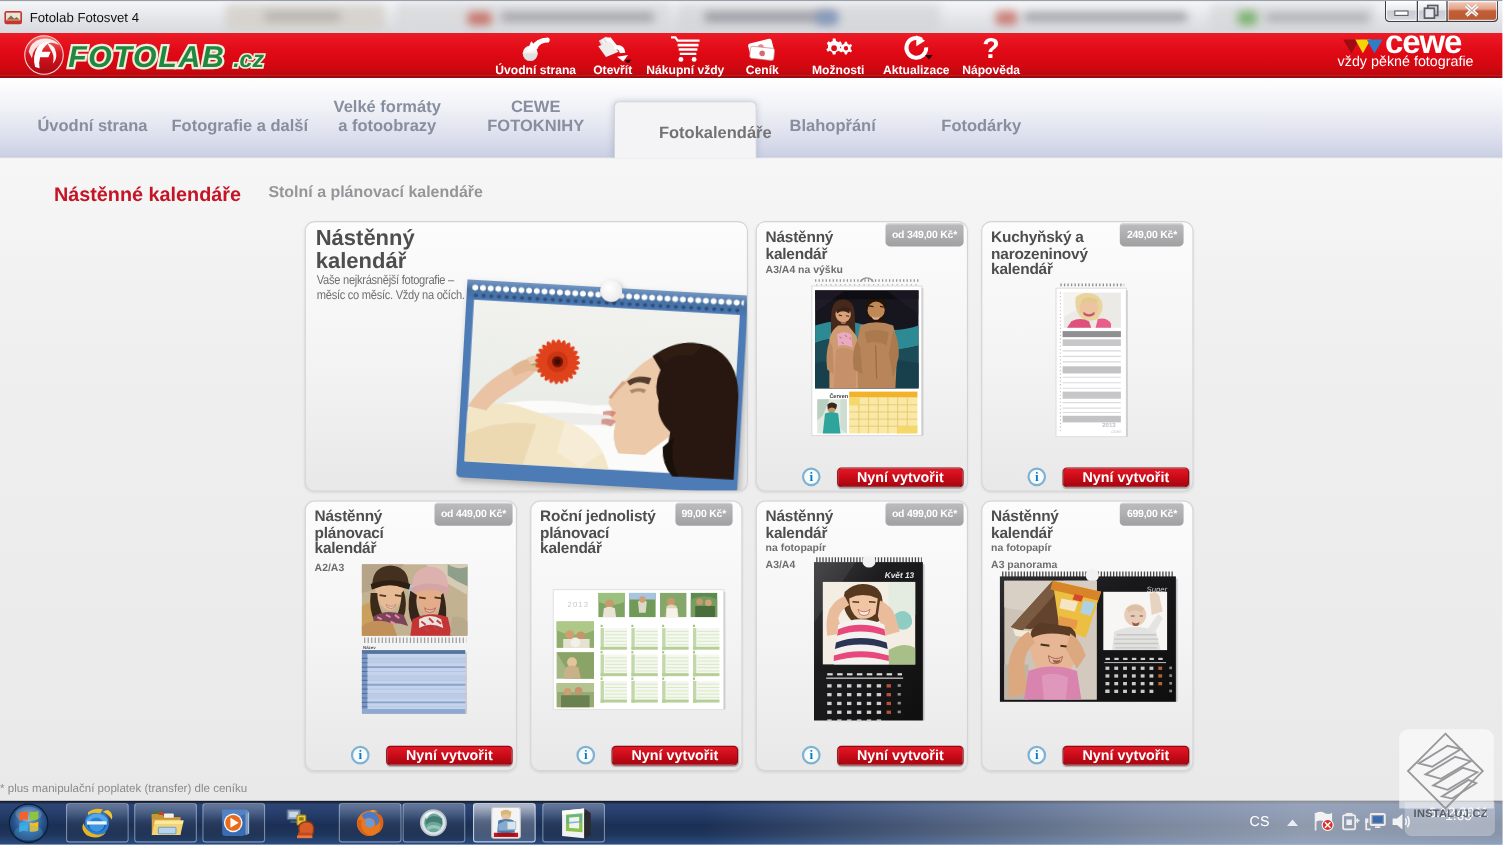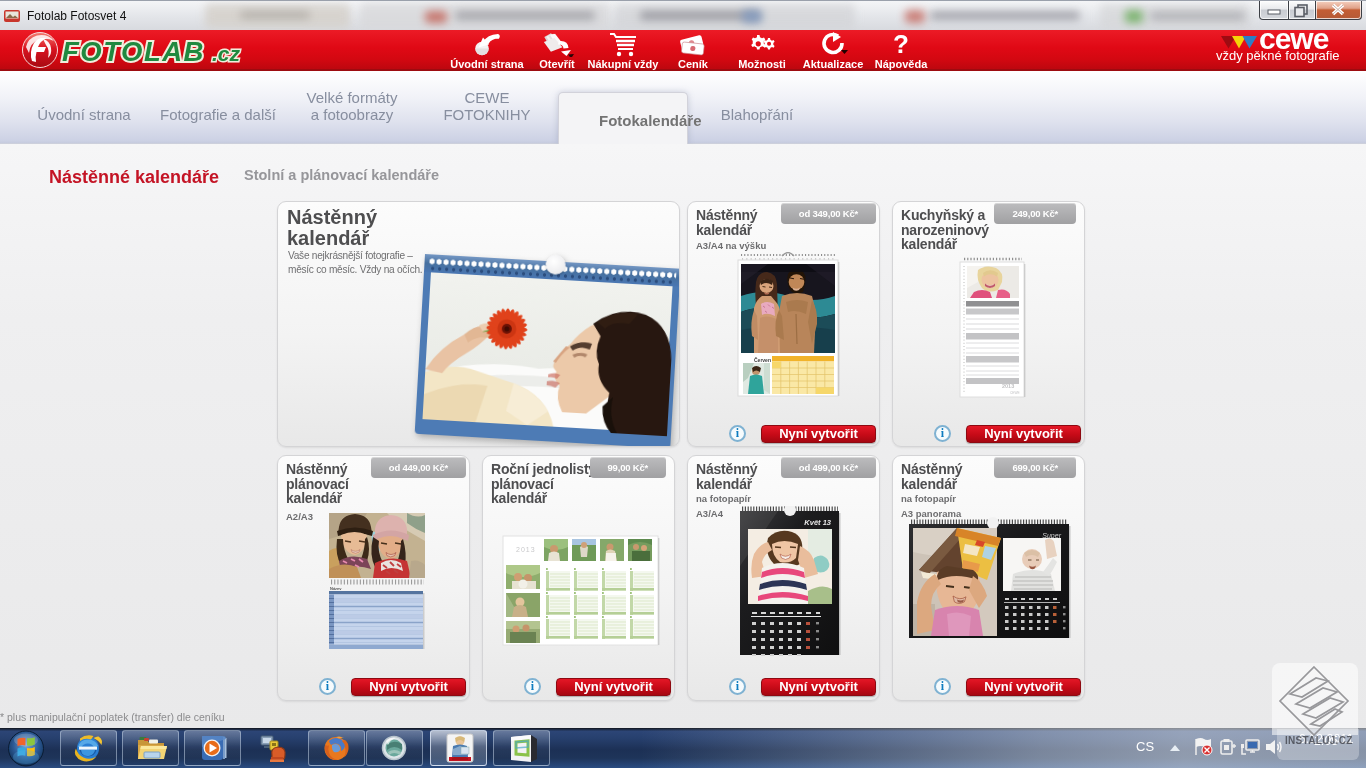--- a/index.html
+++ b/index.html
@@ -17,32 +17,32 @@
 #btnclose { left:1315px; width:47px; border-radius:0 0 4px 0; background:linear-gradient(#f5d0c0,#e0a188 40%,#c35e35 50%,#b55a36); }
 
 
 #redbar { left:0; top:30px; width:1366px; height:41px; background:linear-gradient(#ec1b26,#e00915 45%,#d30811 75%,#bd070f); border-bottom:2px solid #9d0b10; }
 .tbitem { position:absolute; top:1px; width:90px; text-align:center; color:#fff; }
 .tbitem svg { display:block; margin:0 auto; }
 .tblabel { font-size:11px; font-weight:bold; margin-top:1px; white-space:nowrap; }
 
 
 #tabbar { left:0; top:71px; width:1366px; height:73px; background:linear-gradient(#ffffff,#f2f3f8 35%,#dfe2ee 70%,#ccd1e4 97%,#c6cbde); border-bottom:1px solid #cdd0dc; }
-.tab { position:absolute; top:0; height:60px; width:134px; color:#878e9f; font-weight:normal; font-size:15px; text-align:center; display:flex; align-items:center; justify-content:center; line-height:17px; padding-top:26px; }
+.tab { position:absolute; top:0; height:60px; width:134px; color:#878e9f; font-weight:bold; font-size:15px; text-align:center; display:flex; align-items:center; justify-content:center; line-height:17px; padding-top:26px; }
 #seltab { position:absolute; left:558px; top:92px; width:130px; height:52px; background:#f4f4f6; border:1px solid #d2d2da; border-bottom:none; border-radius:5px 5px 0 0; box-shadow:0 0 6px rgba(120,130,160,.35); }
 #seltab .lbl { position:absolute; left:0; right:0; top:19px; text-align:center; color:#737373; font-weight:bold; font-size:15px;margin-left:40px; }
 
 
 #content { left:0; top:144px; width:1366px; height:584px; background:linear-gradient(#f6f6f7,#efeff0 30%,#e9e9ea); }
 #subnav1 { position:absolute; left:49px; top:167px; font-size:18px; font-weight:bold; color:#c41425; }
 #subnav2 { position:absolute; left:244px; top:167px; font-size:14.5px; font-weight:bold; color:#96969a; }
 .card { position:absolute; width:193px; height:246px; background:linear-gradient(#fcfcfc,#f3f3f3 55%,#e8e8e8); border:1px solid #d4d4d6; border-radius:9px; box-shadow:0 1px 2px rgba(0,0,0,.08); }
 .ctitle { position:absolute; left:8px; top:6px; font-size:14px; line-height:14.5px; font-weight:bold; color:#4e4e50; letter-spacing:-.2px; }
 .csub { position:absolute; left:8px; font-size:9.5px; line-height:15px; font-weight:bold; color:#6d6d6f; }
-.badge { position:absolute; top:1px; height:21px; background:linear-gradient(#bcbcbe,#a0a0a2); border-radius:3px 3px 4px 4px; color:#fff; font-size:9.5px; font-weight:bold; text-align:center; line-height:21px; padding:0 18px; letter-spacing:-.2px; box-shadow:inset 0 1px 0 rgba(255,255,255,.4); }
+.badge { position:absolute; top:1px; height:21px; background:linear-gradient(#bcbcbe,#a0a0a2); border-radius:3px 3px 4px 4px; color:#fff; font-size:9.5px; font-weight:bold; text-align:center; line-height:21px; padding:0 6px; letter-spacing:-.2px; box-shadow:inset 0 1px 0 rgba(255,255,255,.4); }
 .infoi { position:absolute; width:17px; height:17px; border-radius:50%; background:#f6fbfd; border:2px solid #7fb2d2; color:#0e7cc0; font-weight:bold; font-size:12px; text-align:center; line-height:13px; font-family:"Liberation Serif",serif; }
 .gobtn { position:absolute; width:115px; height:18px; background:linear-gradient(#e41726,#c60a17 55%,#a50711); border:1px solid #8e0911; border-radius:4px; color:#fff; font-size:13px; font-weight:bold; text-align:center; line-height:16px; box-shadow:0 1px 1px rgba(0,0,0,.25); }
 #footnote { position:absolute; left:0; width:1366px; top:711px; text-align:left; font-size:10.5px; color:#8b8b8d; }
 
 
 #taskbar { left:0; top:728px; width:1366px; height:40px; background:linear-gradient(#10141c,#2c4576 8%,#27406e 25%,#1c3055 55%,#1e3459 75%,#2a4c82); }
 #tb-haze { left:640px; top:728px; width:726px; height:40px; background:linear-gradient(90deg, rgba(255,255,255,0) 0%, rgba(235,238,242,.45) 55%, rgba(238,241,245,.55) 75%, rgba(242,245,248,.5) 100%); }
 .tbtn { position:absolute; top:2px; width:57px; height:36px; border:1px solid rgba(190,205,225,.55); border-radius:3px; background:linear-gradient(rgba(255,255,255,.28), rgba(255,255,255,.06) 45%, rgba(0,0,0,.12)); }
 .tico { position:absolute; top:5px; width:32px; height:30px; }
 </style>
@@ -185,20 +185,21 @@
     </svg>
   </div>
 </div>
 
 <div class="abs" id="tabbar">
   <div class="tab" style="left:17px">Úvodní strana</div>
   <div class="tab" style="left:151px">Fotografie a další</div>
   <div class="tab" style="left:285px;padding-top:10px">Velké formáty<br>a fotoobrazy</div>
   <div class="tab" style="left:420px;padding-top:10px">CEWE<br>FOTOKNIHY</div>
   <div class="tab" style="left:690px">Blahopřání</div>
+  <div class="tab" style="left:825px">Fotodárky</div>
 </div>
 <div class="abs" id="seltab">
       <div class="lbl">Fotokalendáře</div>
     </div>
 
 <div class="abs" id="content"></div>
 <div id="subnav1">Nástěnné kalendáře</div>
 <div id="subnav2">Stolní a plánovací kalendáře</div>
 
 <div class="card" style="left:277px;top:201px;width:403px;overflow:hidden">

